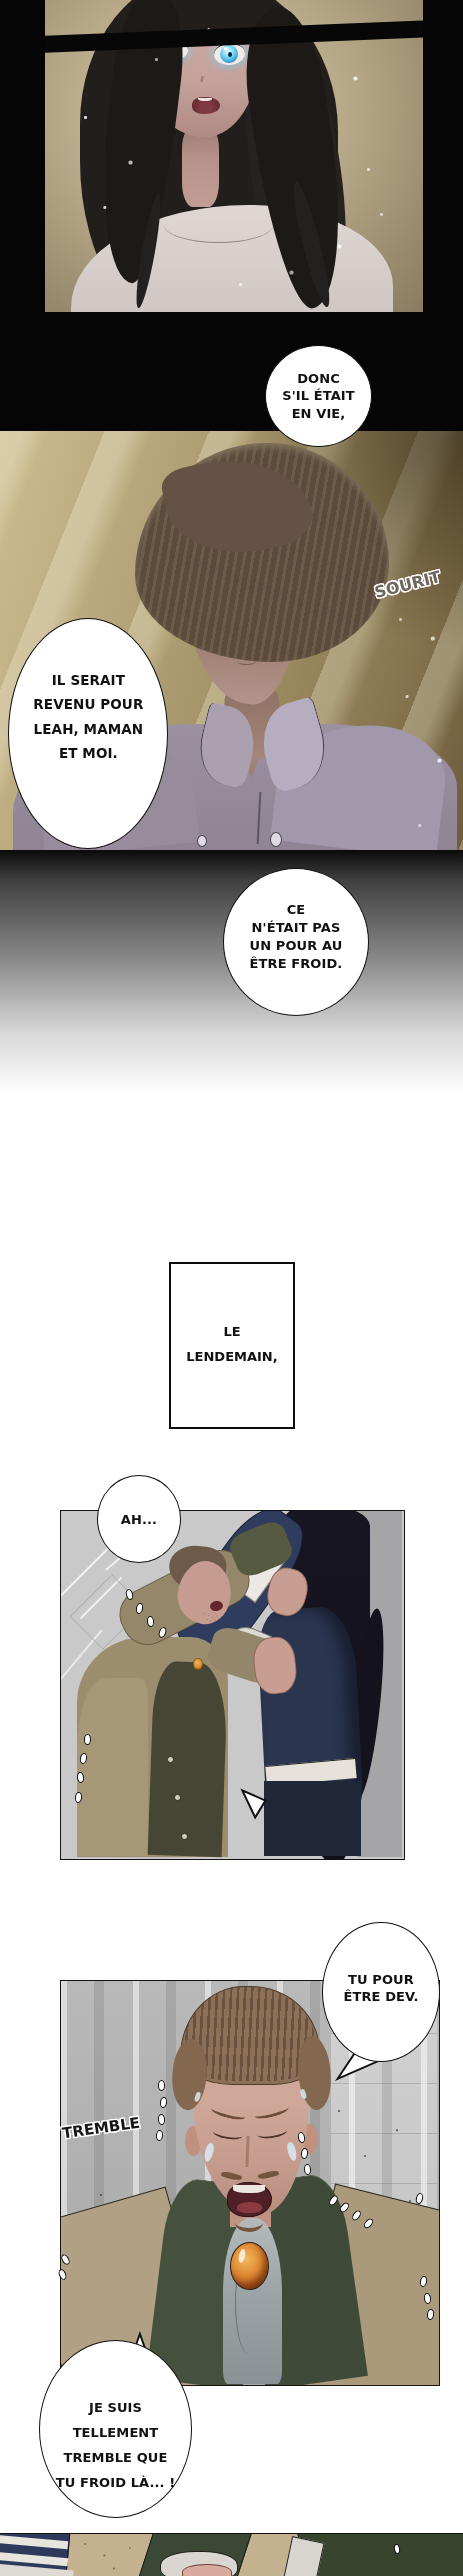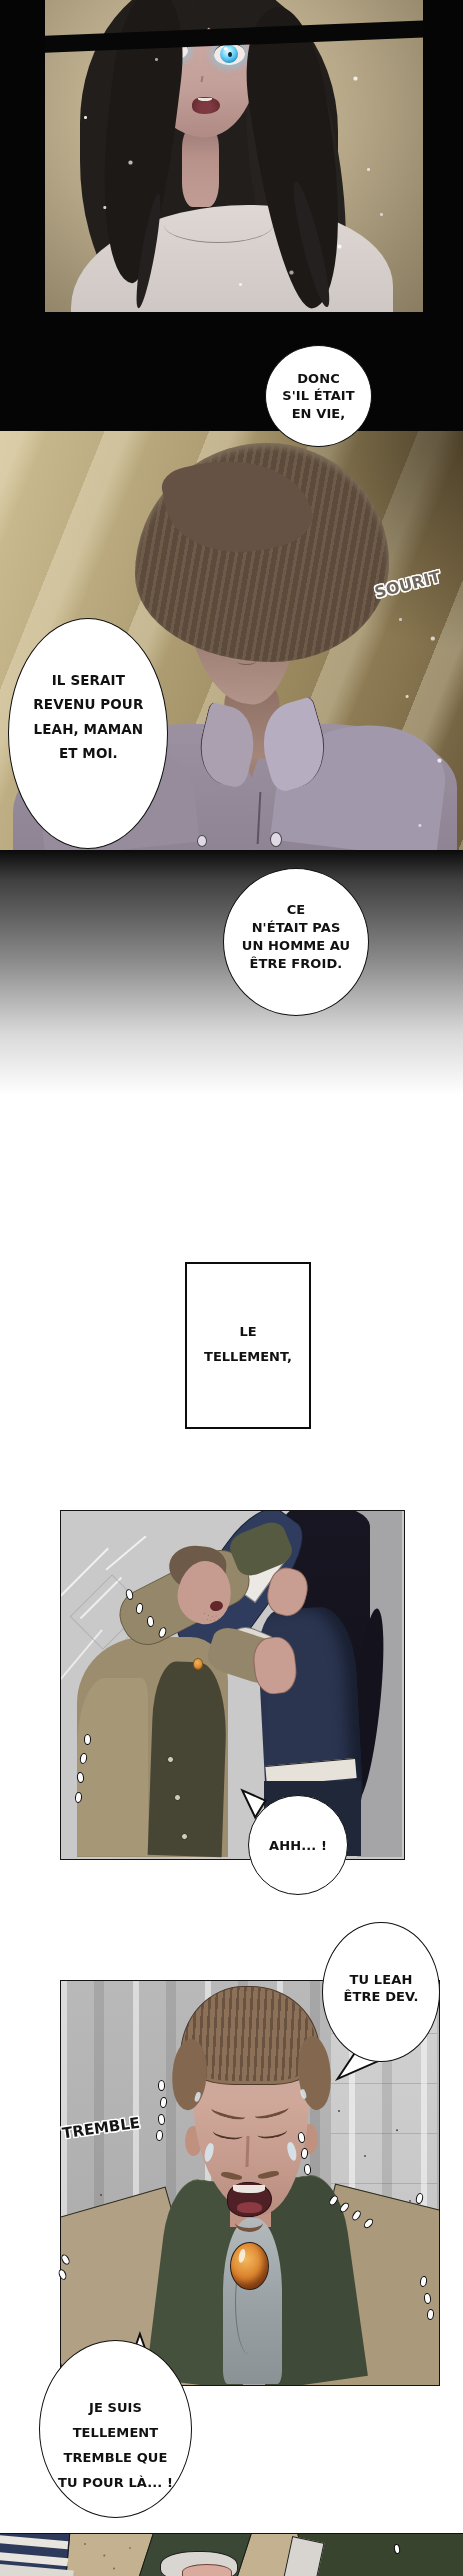--- a/index.html
+++ b/index.html
@@ -98,28 +98,28 @@
   <div class="bubble" style="left:265px;top:345px;width:107px;height:102px;font-size:13px;line-height:17.4px;">
     <div class="bline">DONC</div>
     <div class="bline">S'IL ÉTAIT</div>
     <div class="bline">EN VIE,</div>
   </div>
 
   <div class="bubble" style="left:223px;top:868px;width:146px;height:148px;font-size:13px;line-height:18px;">
     <div style="position:relative;top:-5.2px;">
       <div class="bline">CE</div>
       <div class="bline">N'ÉTAIT PAS</div>
-      <div class="bline">UN HOMME AU</div>
+      <div class="bline">UN POUR AU</div>
       <div class="bline">ÊTRE FROID.</div>
     </div>
   </div>
 
-  <div class="caption-box" style="left:169px;top:1262px;width:126px;height:167px;font-size:13px;line-height:25px;padding-top:55px;margin-left:16px;">
+  <div class="caption-box" style="left:169px;top:1262px;width:126px;height:167px;font-size:13px;line-height:25px;padding-top:55px;">
     <div class="bline">LE</div>
-    <div class="bline">TELLEMENT,</div>
+    <div class="bline">LENDEMAIN,</div>
   </div>
 
   <div class="panel bordered" style="left:60px;top:1510px;width:345px;height:350px;background:#c9c9c9;">
     <div class="a" style="left:296px;top:0;width:45px;height:346px;background:rgba(130,130,135,.5);"></div>
     <div class="a" style="left:13px;top:277px;width:155px;height:77px;background:radial-gradient(ellipse, rgba(110,108,102,.45), transparent 70%);"></div>
     <div class="a" style="left:19.3px;top:26px;width:1.9px;height:77px;background:rgba(250,250,250,.8);transform:rotate(45deg);"></div>
     <div class="a" style="left:39px;top:58px;width:1.9px;height:58px;background:rgba(250,250,250,.75);transform:rotate(45deg);"></div>
     <div class="a" style="left:13px;top:109px;width:1.9px;height:84px;background:rgba(250,250,250,.7);transform:rotate(40deg);"></div>
     <div class="a" style="left:64px;top:16px;width:1.9px;height:52px;background:rgba(250,250,250,.8);transform:rotate(50deg);"></div>
     <div class="a" style="left:22.5px;top:71px;width:45px;height:58px;border:1.3px solid rgba(165,165,165,.7);transform:rotate(45deg);"></div>
@@ -205,38 +205,38 @@
     <div class="a" style="left:287px;top:5.2px;width:31px;height:45px;background:#d8d4cf;transform:rotate(12deg);border:1.3px solid #20201c;"></div>
     <div class="a" style="left:394px;top:10.3px;width:3.9px;height:7.7px;background:#fdfdfd;border:1.3px solid #0e0e0e;border-radius:50%;transform:rotate(-10deg);"></div>
   </div>
 
   <svg class="a" width="464" height="2576" style="left:0;top:0;z-index:4;pointer-events:none;" viewBox="0 0 720 4000">
     <polygon points="376,2780 412,2796 396,2822" fill="#fff" stroke="#0f0f0f" stroke-width="3"></polygon>
     <polygon points="524,3228 552,3186 588,3200" fill="#fff" stroke="#0f0f0f" stroke-width="3"></polygon>
     <polygon points="205,3658 217,3624 229,3658" fill="#fff" stroke="#0f0f0f" stroke-width="3"></polygon>
   </svg>
 
-
-  <div class="bubble" style="left:248px;top:1795px;width:100px;height:100px;font-size:13px;">
-    <div class="bline">AHH... !</div>
-  </div>
+  <div class="bubble" style="left:97px;top:1475px;width:84px;height:88px;font-size:13px;">
+    <div class="bline">AH...</div>
+  </div>
+
 
   <div class="bubble" style="left:322px;top:1922px;width:118px;height:140px;font-size:13px;line-height:17.4px;">
     <div style="position:relative;top:-3.9px;">
-      <div class="bline">TU LEAH</div>
+      <div class="bline">TU POUR</div>
       <div class="bline">ÊTRE DEV.</div>
     </div>
   </div>
 
   <div class="bubble" style="left:39px;top:2340px;width:153px;height:178px;font-size:13px;line-height:25px;">
     <div style="position:relative;top:15.5px;">
       <div class="bline">JE SUIS</div>
       <div class="bline">TELLEMENT</div>
       <div class="bline">TREMBLE QUE</div>
-      <div class="bline">TU POUR LÀ... !</div>
+      <div class="bline">TU FROID LÀ... !</div>
     </div>
   </div>
 
   <div class="sfx" style="left:374px;top:575px;font-size:16px;color:#6e665c;transform:rotate(-14deg);">SOURIT</div>
   <div class="sfx" style="left:62px;top:2119px;font-size:15px;color:#151515;transform:rotate(-8deg);">TREMBLE</div>
 
   <div class="mk" style="left:126px;top:1589px;transform:rotate(-15deg);"></div>
   <div class="mk" style="left:136px;top:1603px;transform:rotate(10deg);"></div>
   <div class="mk" style="left:147px;top:1616px;transform:rotate(-5deg);"></div>
   <div class="mk" style="left:159px;top:1627px;transform:rotate(20deg);"></div>

